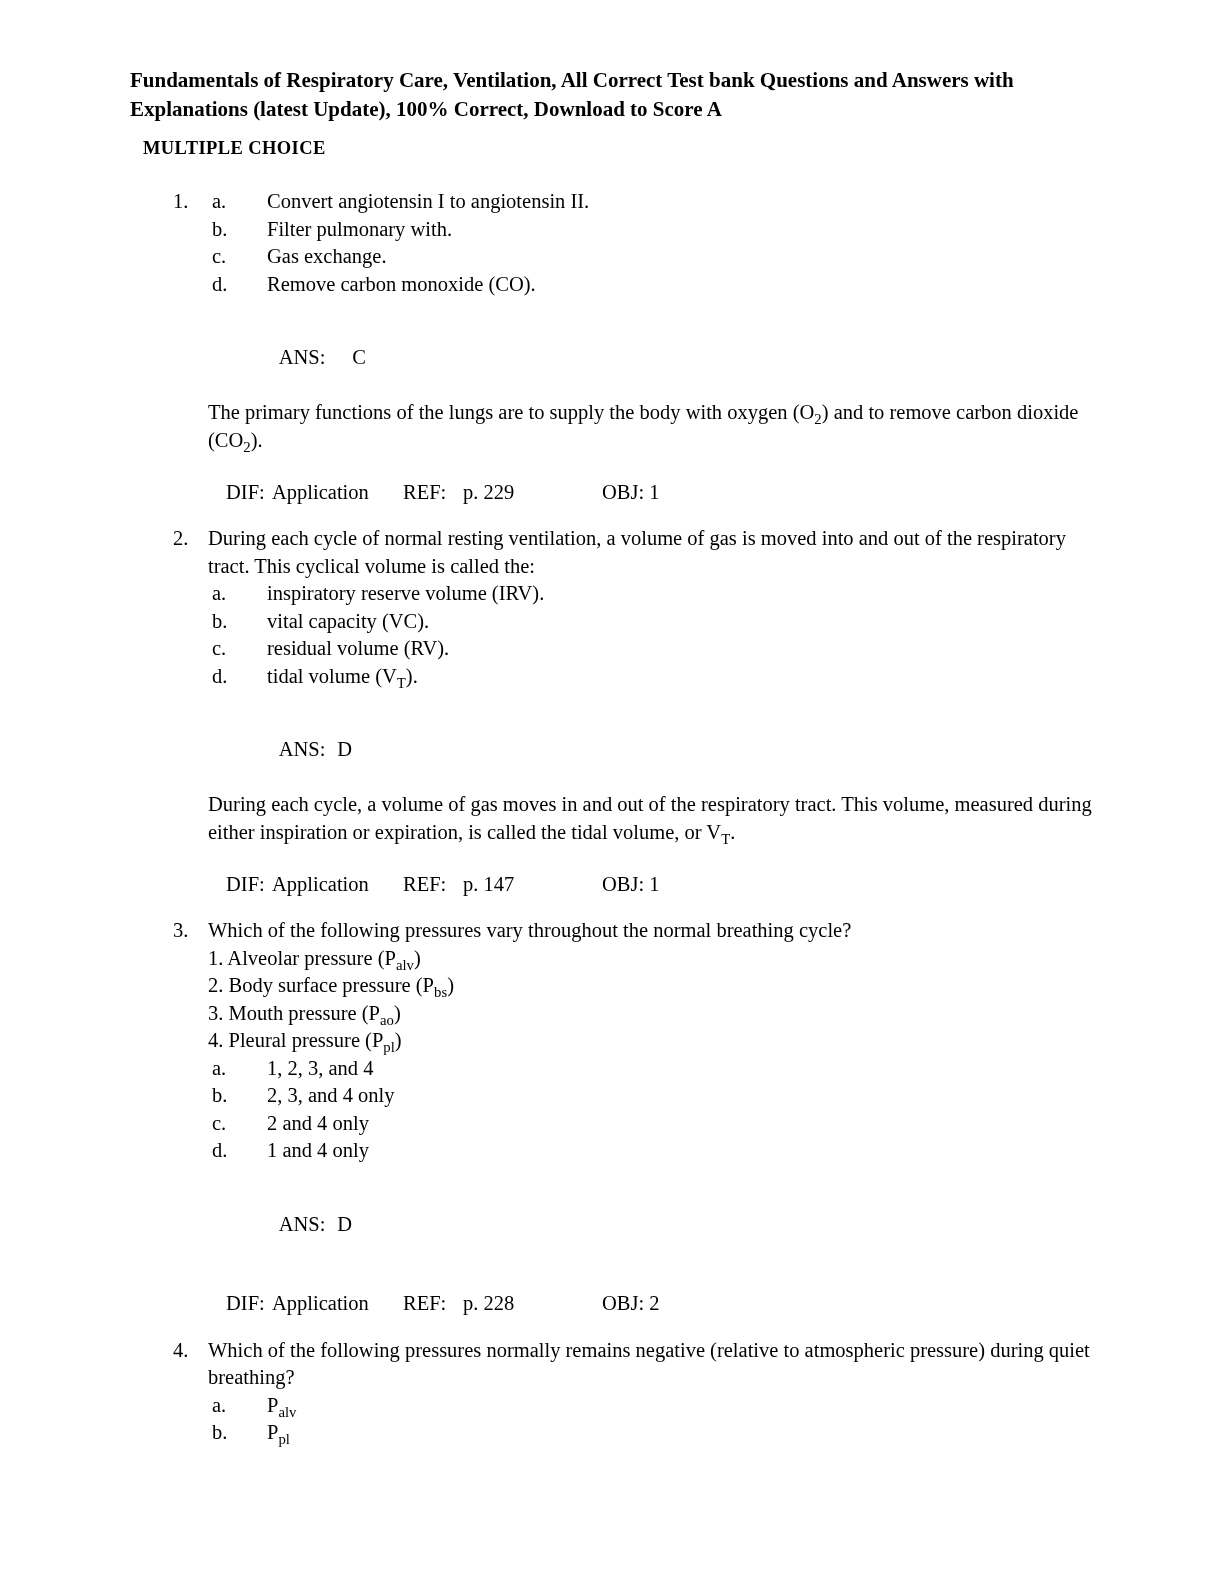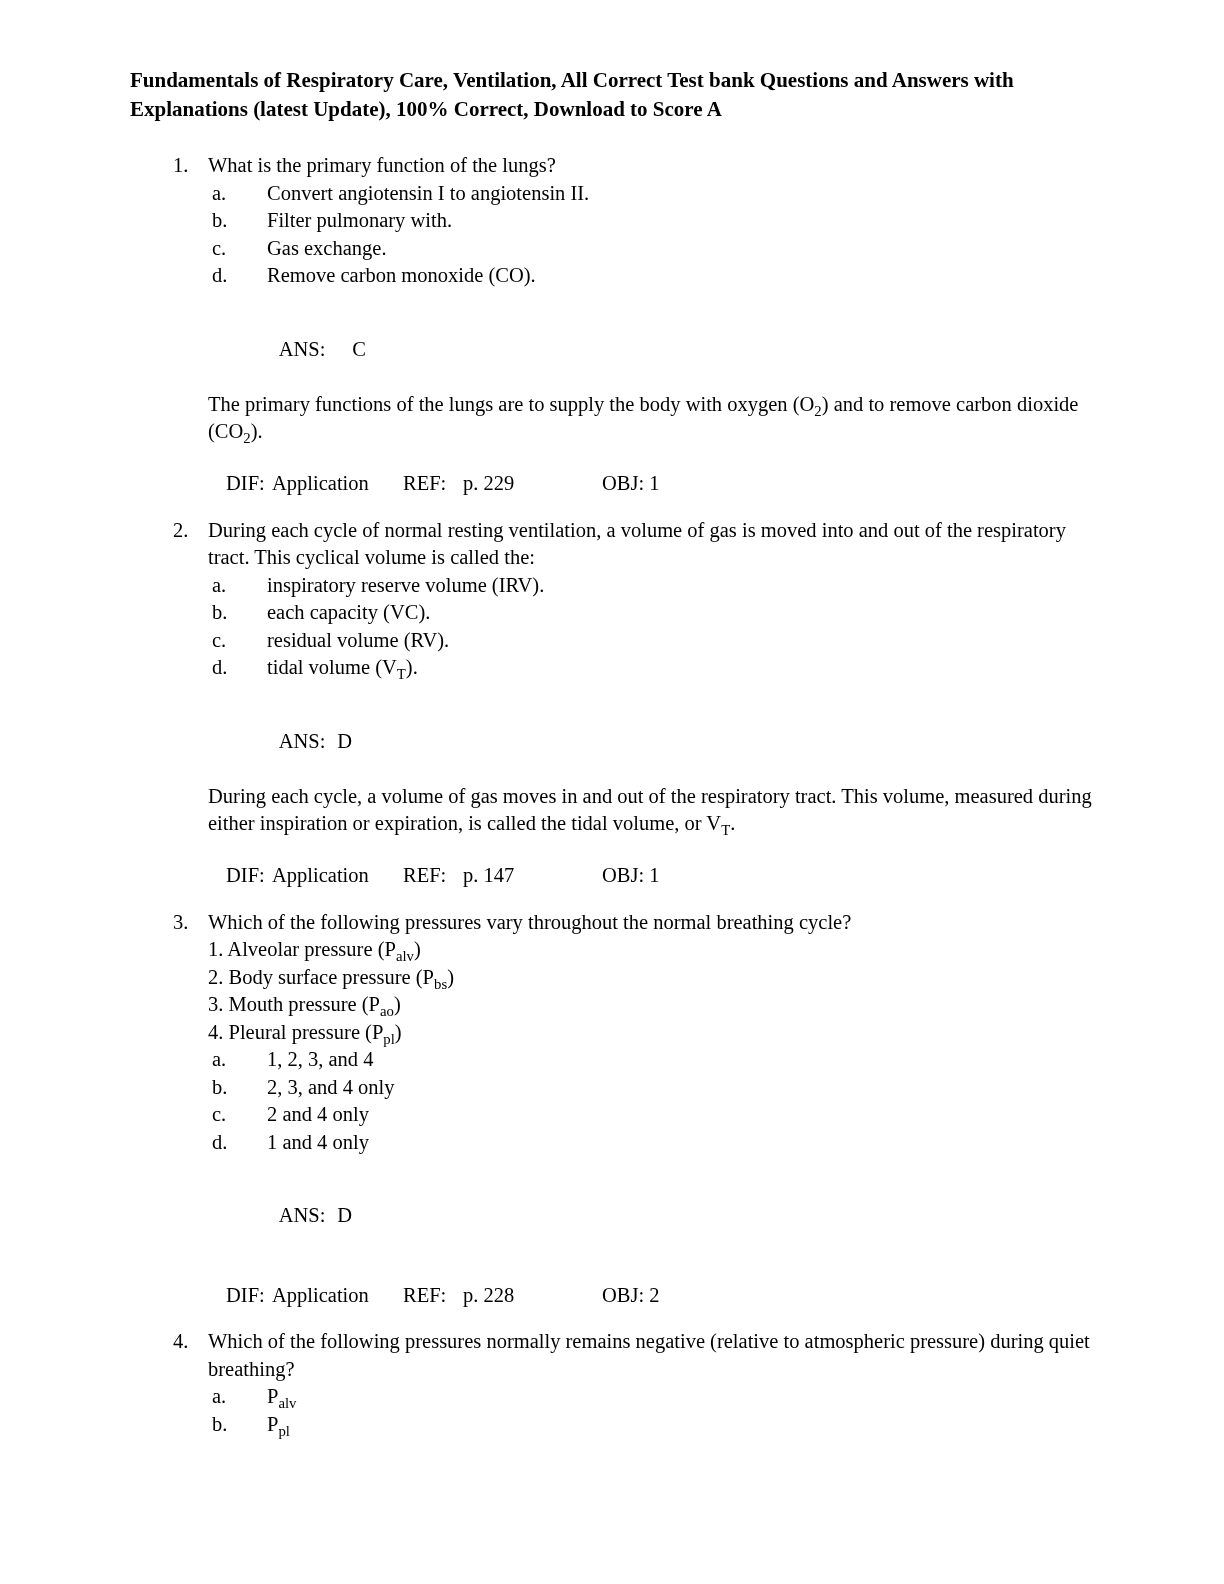--- a/index.html
+++ b/index.html
@@ -54,28 +54,28 @@
 
   sub { font-size: 0.72em; line-height: 0; }
 </style>
 </head>
 <body>
 
 <div class="page">
 
   <h1 class="doc-title">Fundamentals of Respiratory Care, Ventilation, All Correct Test bank Questions and Answers with Explanations (latest Update), 100% Correct, Download to Score A</h1>
 
+  <div class="section-heading">MULTIPLE CHOICE</div>
 
   <div class="questions">
 
     <div class="question first">
       <div class="q-row">
         <span class="q-num">1.</span>
         <div class="q-body">
-          <div class="q-stem">What is the primary function of the lungs?</div>
           <div class="opt-row">
             <span class="opt-letter">a.</span>
             <span class="opt-text">Convert angiotensin I to angiotensin II.</span>
           </div>
           <div class="opt-row">
             <span class="opt-letter">b.</span>
             <span class="opt-text">Filter pulmonary with.</span>
           </div>
           <div class="opt-row">
             <span class="opt-letter">c.</span>
@@ -106,21 +106,21 @@
       <div class="q-row">
         <span class="q-num">2.</span>
         <div class="q-body">
           <div class="q-stem">During each cycle of normal resting ventilation, a volume of gas is moved into and out of the respiratory tract. This cyclical volume is called the:</div>
           <div class="opt-row">
             <span class="opt-letter">a.</span>
             <span class="opt-text">inspiratory reserve volume (IRV).</span>
           </div>
           <div class="opt-row">
             <span class="opt-letter">b.</span>
-            <span class="opt-text">each capacity (VC).</span>
+            <span class="opt-text">vital capacity (VC).</span>
           </div>
           <div class="opt-row">
             <span class="opt-letter">c.</span>
             <span class="opt-text">residual volume (RV).</span>
           </div>
           <div class="opt-row">
             <span class="opt-letter">d.</span>
             <span class="opt-text">tidal volume (V<sub>T</sub>).</span>
           </div>
           <div class="answer-block">

